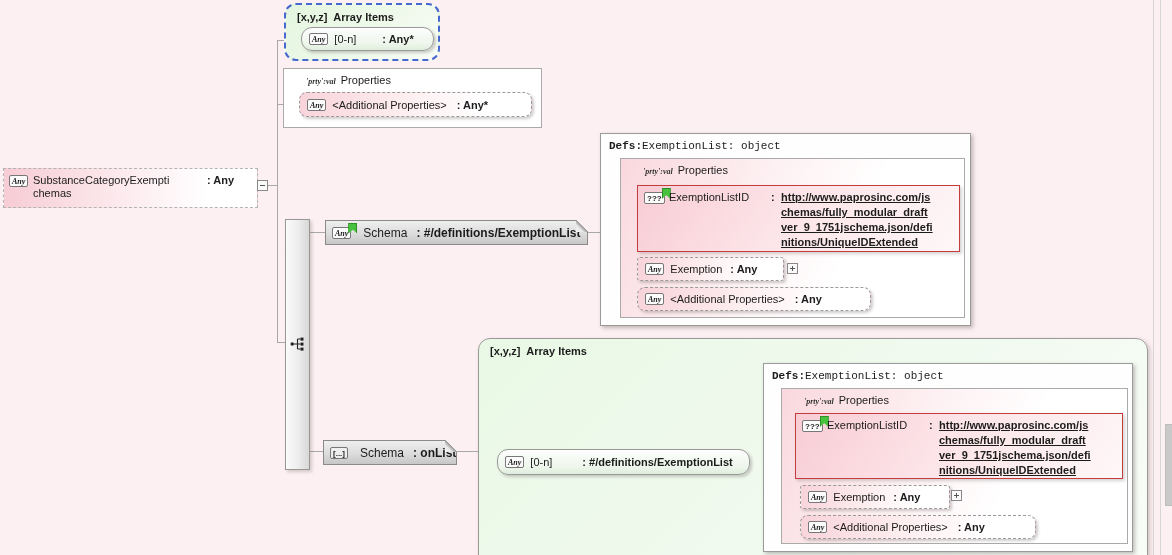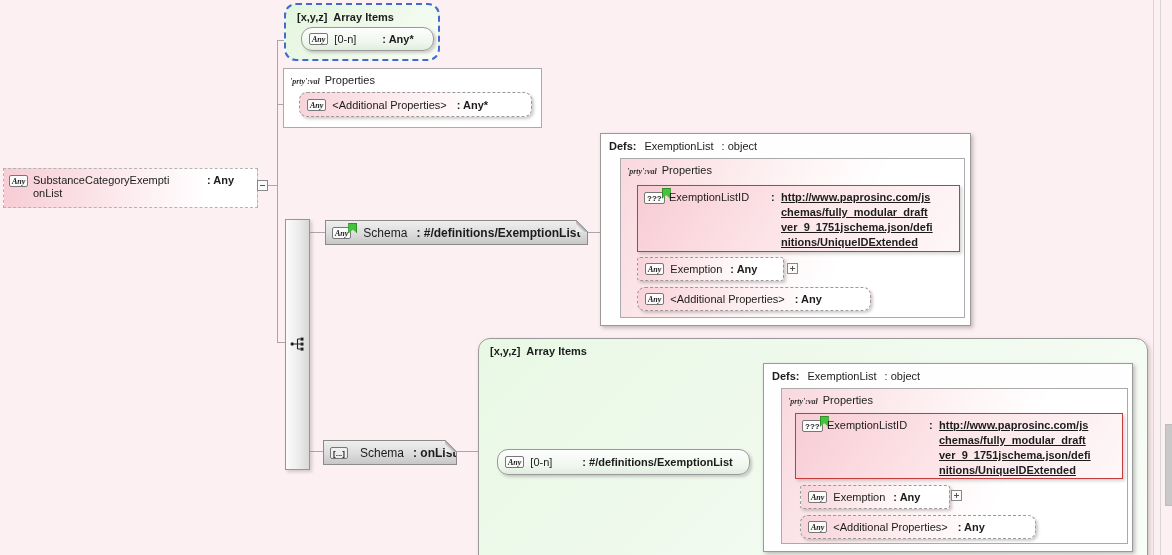--- a/index.html
+++ b/index.html
@@ -48,26 +48,26 @@
     box-shadow:2px 2px 3px rgba(110,100,100,0.4);
     clip-path:polygon(0 0,calc(100% - 12px) 0,100% 12px,100% 100%,0 100%);
   }
   .gbox .nm{margin-left:12px; font-size:12px;}
   .gbox .ty{margin-left:9px; font-size:12px;}
   .fold{position:absolute; top:0; right:0; width:12px; height:12px;
     background:linear-gradient(to bottom left,rgba(0,0,0,0) 48%,#9a9a9a 50%,#e8e8e8 70%,#f5f5f5 100%);}
   
   .defs{position:absolute; box-sizing:border-box; background:#fefefe;
     border:1px solid #9a9a9a; box-shadow:2px 2px 4px rgba(120,110,110,0.45);}
-  .defs-h{position:absolute; left:8px; top:6px; display:flex; gap:8px; white-space:nowrap;}
+  .defs-h{position:absolute; left:8px; top:6px; display:flex; gap:0; white-space:nowrap;font-family:Liberation Mono, monospace;}
   .defs-h .t{font-weight:bold;}
   .props{position:absolute; box-sizing:border-box; border:1px solid #aaa;
     background:linear-gradient(115deg,#f9d8de 0%,#fdeff1 35%,#ffffff 65%);}
   .props-h{position:absolute; left:6px; top:5px; display:flex; gap:5px; align-items:baseline; white-space:nowrap;}
-  .tagtxt{font:italic bold 8px "Liberation Serif", serif; color:#333;}
+  .tagtxt{font:italic bold 8px "Liberation Serif", serif; color:#333;margin-left:16px;}
   .redbox{position:absolute; box-sizing:border-box; border:1px solid #c43c3c;
     background:linear-gradient(125deg,#f8ccd4 0%,#fce4e8 45%,#fef7f8 100%);
     box-shadow:2px 2px 3px rgba(120,110,110,0.3);}
   .urlblk{position:absolute; top:4px; font-weight:bold; line-height:15px; white-space:nowrap;text-decoration:underline;}
   .urlblk span{display:block;}
   .arraybox{position:absolute; box-sizing:border-box; border-radius:12px;}
   .arraybox .abh{position:absolute; left:11px; top:6px; display:flex; gap:6px; font-weight:bold; white-space:nowrap;}
   .ab-top{border:2px dashed #4668cf;
     background:linear-gradient(135deg,#e4f6df 0%,#eef9ea 55%,#f8fdf6 100%);}
   .ab-big{border:1px solid #9a9a9a; background:linear-gradient(135deg,#e9f8e5 0%,#f0faee 50%,#f9fdf8 100%);
@@ -130,21 +130,21 @@
   <div class="pill dashed" style="left:299px;top:92px;width:233px;height:25px;">
     <span class="bwrap"><span class="badge">Any</span></span>
     <span class="nm">&lt;Additional Properties&gt;</span>
     <span class="ty">: Any*</span>
   </div>
 
   <div class="rootbox" style="left:3px;top:168px;width:255px;height:40px;">
     <span class="bwrap" style="position:absolute;left:5px;top:6px;"><span class="badge">Any</span></span>
     <span class="nm" style="position:absolute;left:29px;top:5px;line-height:13px;">
       <span style="display:block;">SubstanceCategoryExempti</span>
-      <span style="display:block;">onList</span>
+      <span style="display:block;">chemas</span>
     </span>
     <span class="ty" style="position:absolute;left:203px;top:5px;">: Any</span>
   </div>
   <div class="pm" style="left:257px;top:180px;"></div>
 
   <div class="vbar" style="left:285px;top:219px;width:25px;height:251px;">
     <svg width="18" height="18" viewBox="0 0 18 18" style="position:absolute;left:3px;top:115px;">
       <circle cx="3.2" cy="9" r="1.7" fill="#222"></circle>
       <path d="M4.5 9 H8.5 M8.5 4 V14 M8.5 4 H11.5 M8.5 9 H11.5 M8.5 14 H11.5" stroke="#222" stroke-width="1.1" fill="none"></path>
       <rect x="11.5" y="2.6" width="3" height="3" fill="#222"></rect>

